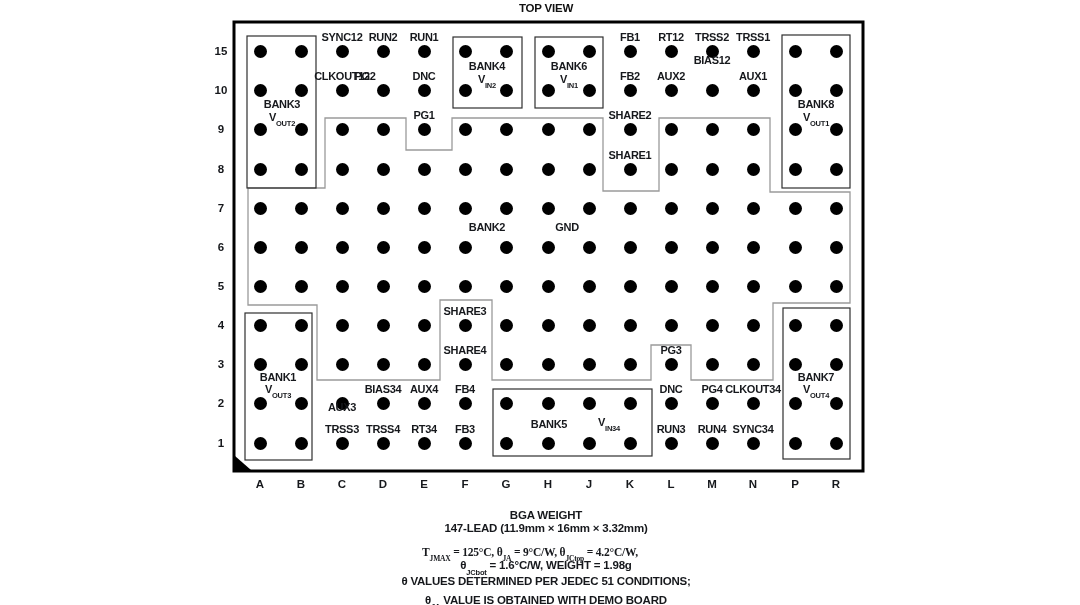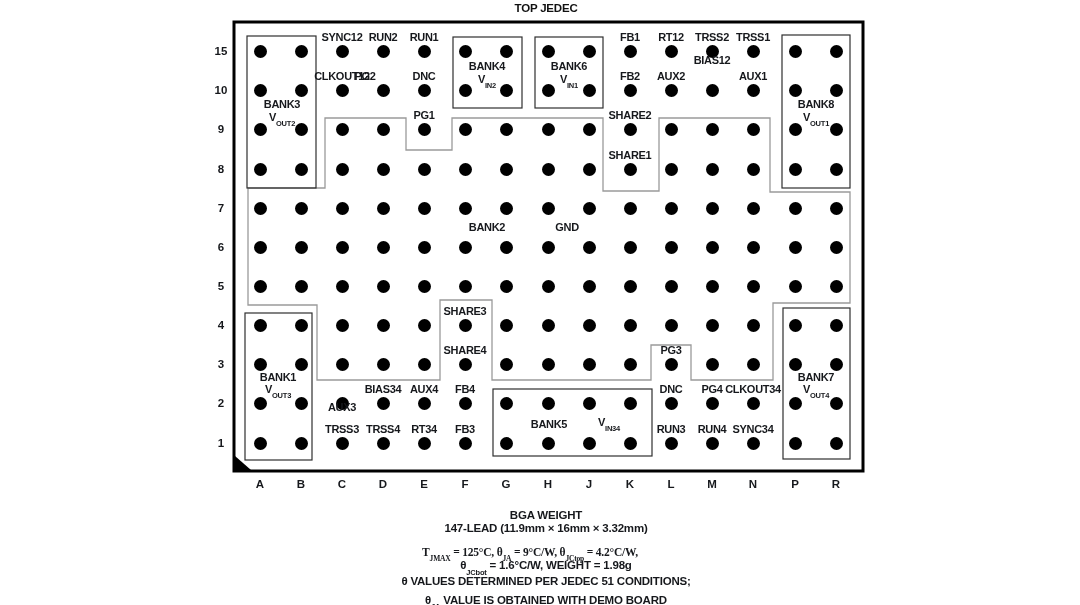--- a/index.html
+++ b/index.html
@@ -12,21 +12,21 @@
   .axis-label{font-size:11.5px;font-weight:700;color:#16181c;}
   .ball{position:absolute;width:13px;height:13px;margin:-6.5px 0 0 -6.5px;border-radius:50%;background:#000;}
   sub.ss{font-size:7.5px;font-weight:700;position:relative;top:2px;letter-spacing:-0.2px;}
   .footer-line{font-size:11.5px;font-weight:700;letter-spacing:-0.2px;color:#16181c;}
   svg{position:absolute;left:0;top:0;}
 </style>
 </head>
 <body>
 
 <div class="stage">
-  <div class="abs title" style="left:546px;top:8px;">TOP JEDEC</div>
+  <div class="abs title" style="left:546px;top:8px;">TOP VIEW</div>
   <svg id="lines" width="1080" height="605">
       <rect x="234" y="22" width="629" height="449" fill="none" stroke="#000000" stroke-width="3"></rect>
       <polygon points="325,118 406,118 406,150 452,150 452,118 603,118 603,191 659,191 659,118 770,118 770,192 850,192 850,303 773,303 773,380 691,380 691,345 651,345 651,380 492,380 492,300 440,300 440,380 317,380 317,305 248,305 248,188 325,188" fill="none" stroke="#9a9a9a" stroke-width="1.3"></polygon>
       <polygon points="235,456 235,470 251,470" fill="#000000"></polygon>
       <rect x="247" y="36" width="69" height="152" fill="none" stroke="#2f2f2f" stroke-width="1.2"></rect>
       <rect x="453" y="37" width="69" height="71" fill="none" stroke="#2f2f2f" stroke-width="1.2"></rect>
       <rect x="535" y="37" width="68" height="71" fill="none" stroke="#2f2f2f" stroke-width="1.2"></rect>
       <rect x="782" y="35" width="68" height="153" fill="none" stroke="#2f2f2f" stroke-width="1.2"></rect>
       <rect x="245" y="313" width="67" height="147" fill="none" stroke="#2f2f2f" stroke-width="1.2"></rect>
       <rect x="493" y="389" width="159" height="67" fill="none" stroke="#2f2f2f" stroke-width="1.2"></rect>

